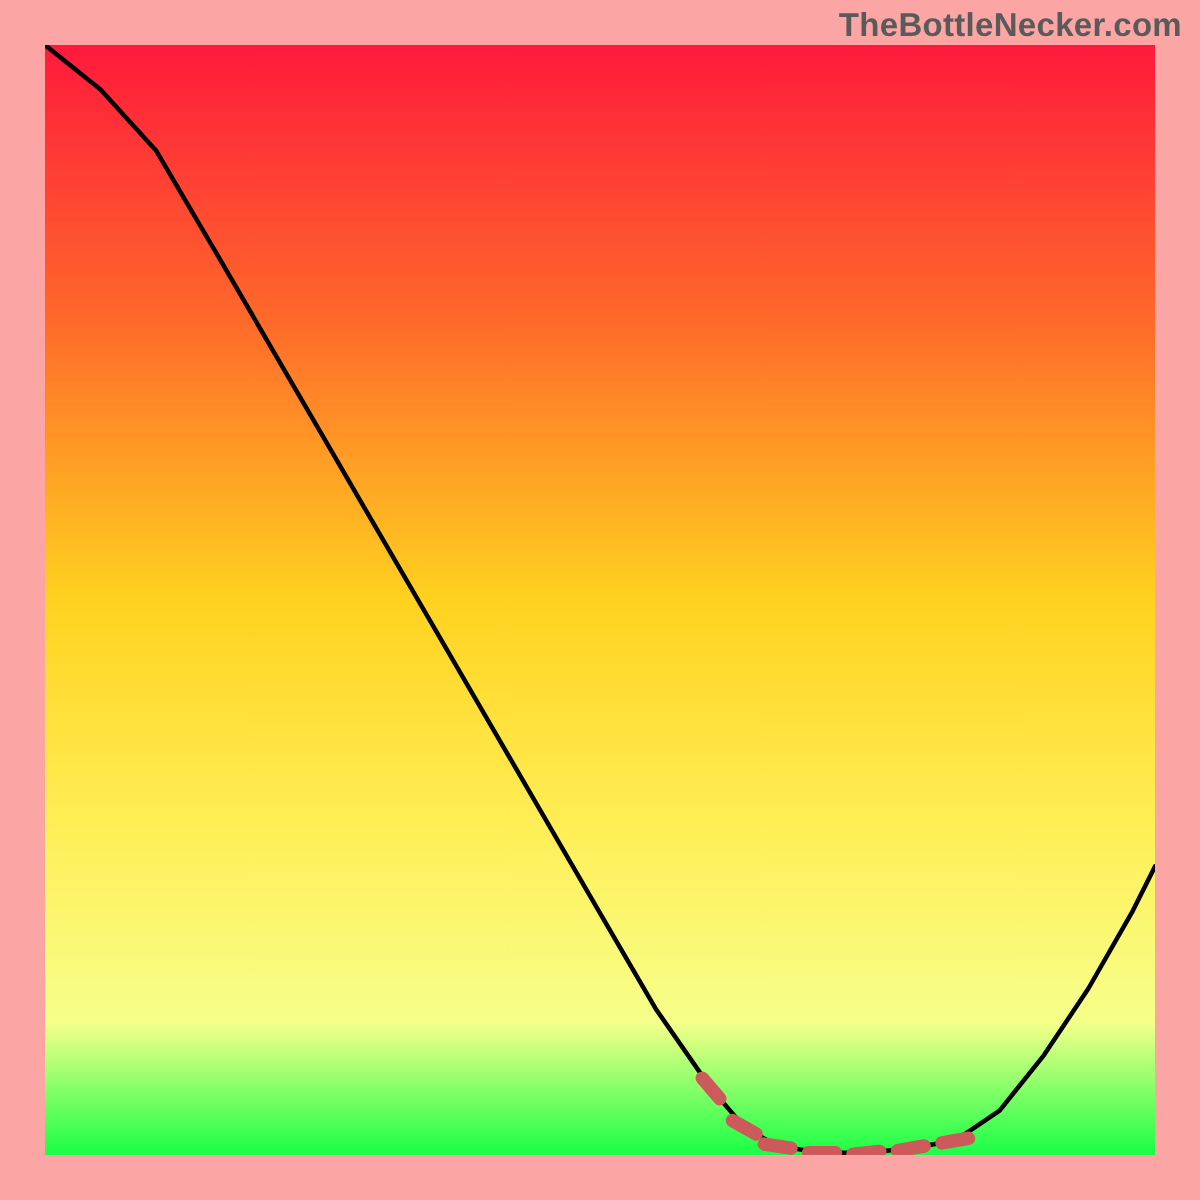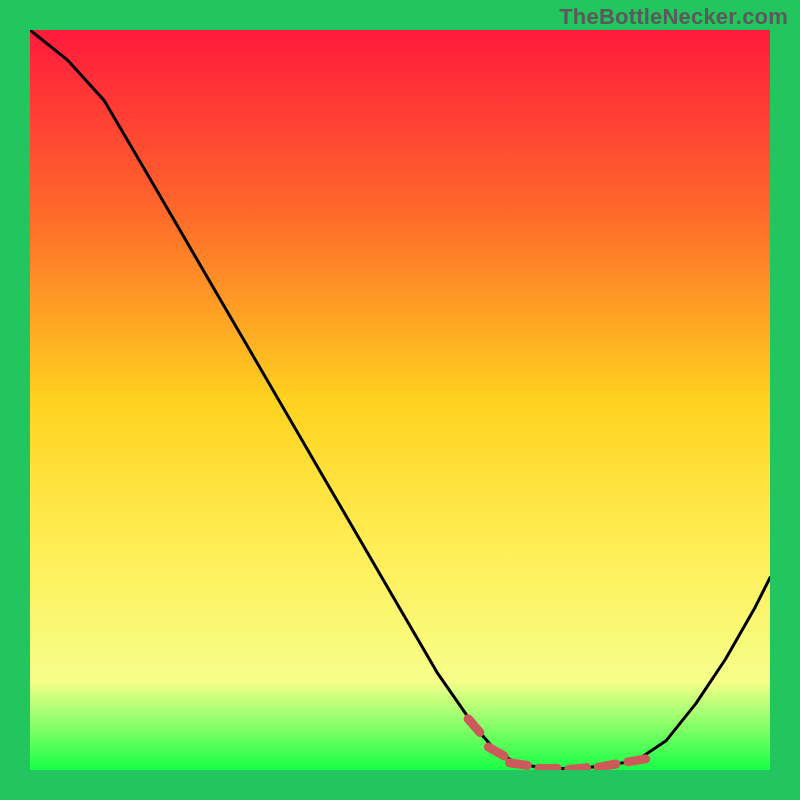--- a/index.html
+++ b/index.html
@@ -1,21 +1,21 @@
 <!DOCTYPE html>
 <html><head>
 <meta charset="utf-8">
 <style>
   * { margin: 0; padding: 0; box-sizing: border-box; }
   html, body { width: 800px; height: 800px; overflow: hidden; background: #000; }
   .frame {
     position: relative;
     width: 800px;
     height: 800px;
-    background: #22c55e;
+    background: #fca5a5;
   }
   .watermark {
     position: absolute;
     top: 4px;
     right: 12px;
     font-family: Arial, Helvetica, sans-serif;
     font-size: 22px;
     font-weight: bold;
     color: #5a5a5a;
     letter-spacing: 0.2px;

